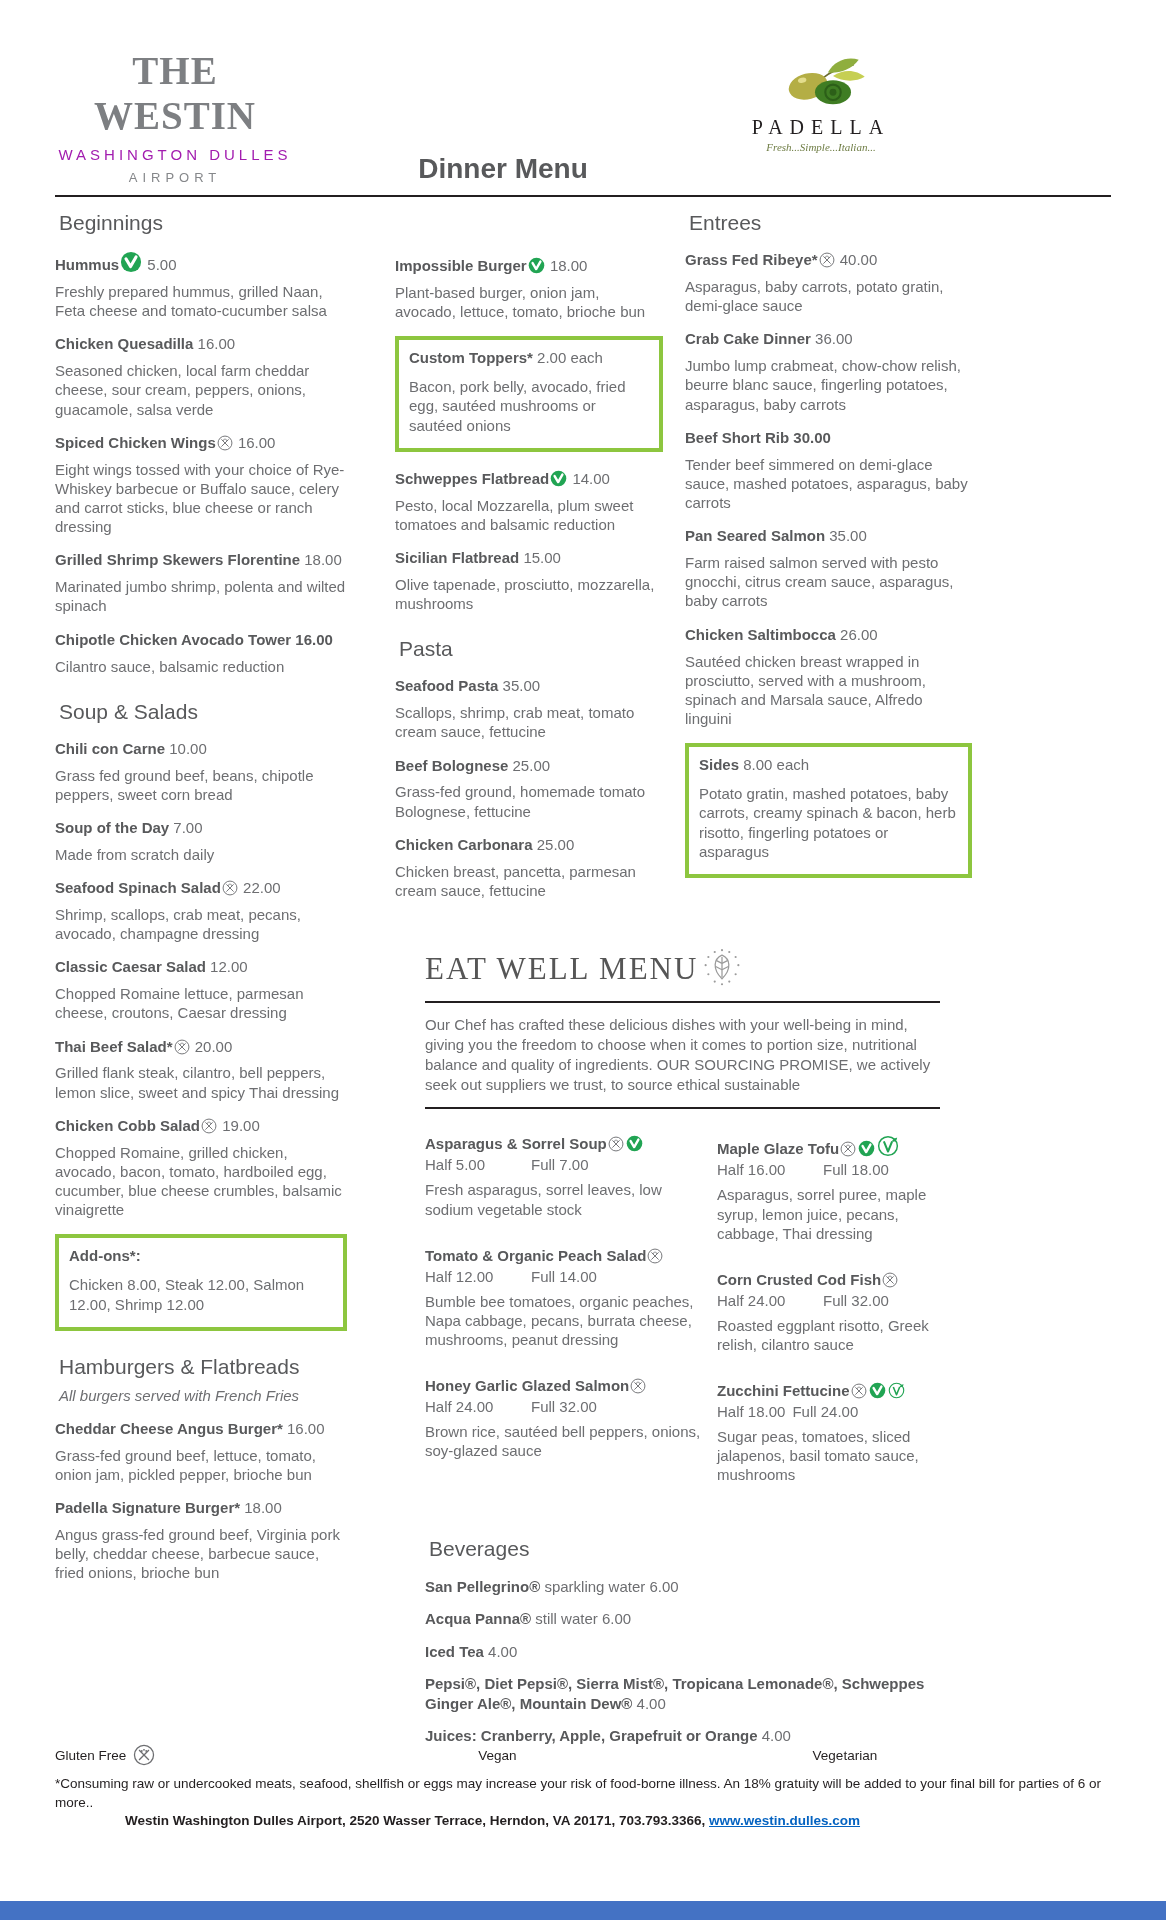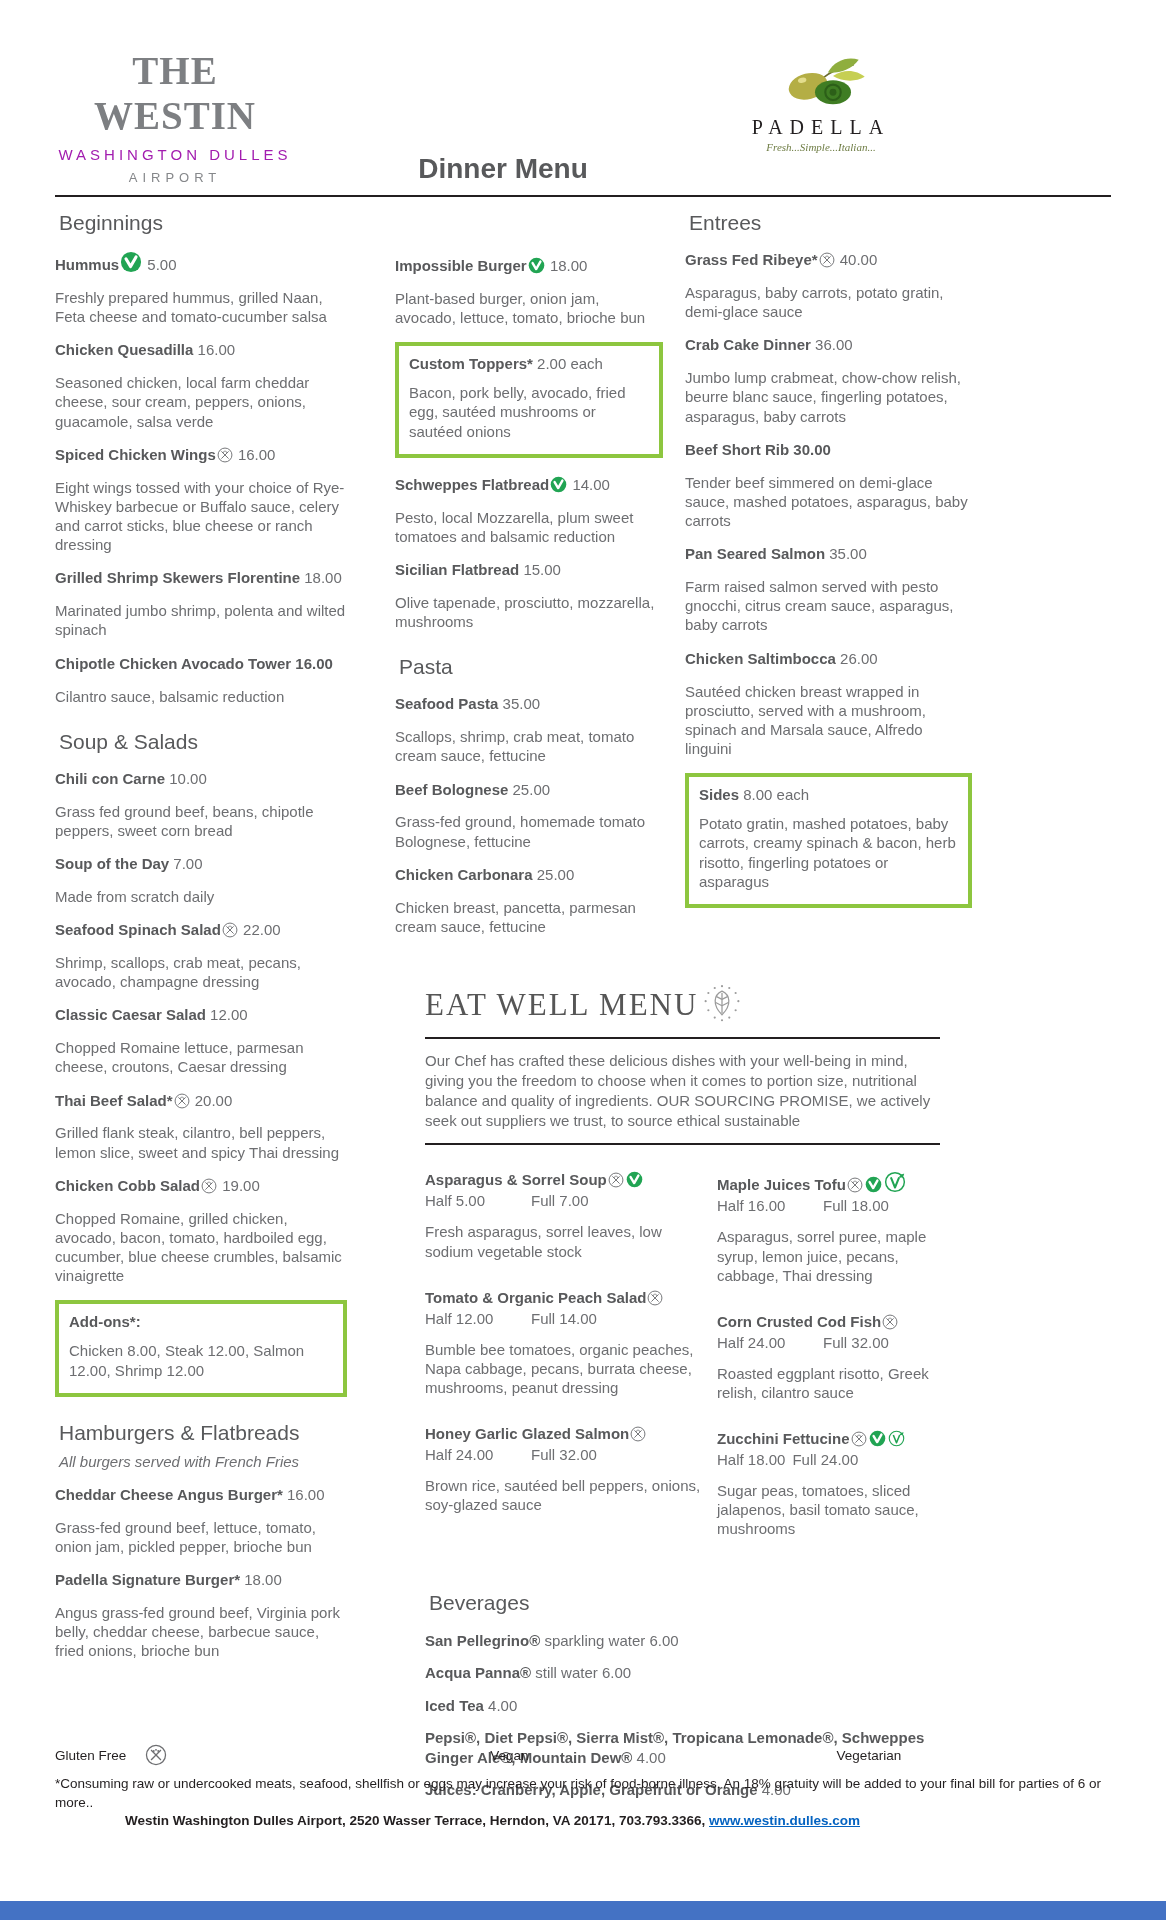--- a/index.html
+++ b/index.html
@@ -28,21 +28,21 @@
   .cols-top{display:flex}
   .col-mid{width:268px;flex:none;padding-top:46px}
   .col-ent{width:287px;flex:none;margin-left:22px}
 
   .sec-h{font-size:21px;font-weight:normal;color:#58595b;margin:24px 0 16px 4px}
   .col-left > .sec-h:first-child, .col-ent > .sec-h:first-child{margin-top:0}
   .item{margin-bottom:15px}
   .iline{font-size:15px;color:#58595b;line-height:1.26}
   .nm{font-weight:bold}
   .pr{color:#6d6e71;font-weight:normal}
-  .desc{font-size:15px;color:#6d6e71;line-height:1.28;margin-top:13px}
+  .desc{font-size:15px;color:#6d6e71;line-height:1.28;margin-top:7px}
   .note{font-style:italic;font-size:15px;color:#6d6e71;margin:-8px 0 16px 4px}
   .gbox{border:4px solid #8dc63f;padding:9px 10px 13px 10px;margin:4px 0 18px 0}
   .gbox .desc{margin-top:9px}
   .ic{display:inline-block;vertical-align:-3px;margin:0 1px;line-height:0}
   .hf{font-size:15px;color:#6d6e71;margin-top:2px}
   .hf .half{display:inline-block;min-width:106px}
   .hf.compact .half{min-width:0;margin-right:7px}
 
   
   .eatwell{margin-top:32px;padding-left:30px;width:545px}
@@ -55,21 +55,21 @@
   .ew-cols .item{margin-bottom:28px}
 
   
   .bevsec{margin-top:4px;padding-left:30px;width:560px}
   .bev{font-size:15px;color:#6d6e71;margin-bottom:13px;line-height:1.3}
   .bnm{color:#58595b;font-weight:bold}
 
   
   .pfoot{position:absolute;left:55px;right:26px;bottom:92px}
   .legend{display:flex;align-items:center;font-size:13.5px;color:#231f20}
-  .leg{display:flex;align-items:center;gap:18px}
+  .leg{display:flex;align-items:center;gap:6px}
   .leg2{margin-left:322px}
   .leg3{margin-left:288px}
   .disclaimer{font-size:13.5px;color:#231f20;margin-top:9px;line-height:1.4}
   .address{font-size:13.5px;font-weight:bold;color:#231f20;margin-left:70px}
   .link{color:#0563c1;text-decoration:underline;font-weight:bold}
   .bottom-bar{position:absolute;left:0;bottom:0;width:100%;height:19px;background:#4472c4}
 </style>
 </head>
 <body>
 
@@ -337,21 +337,21 @@
                       <circle cx="12" cy="6.4" r="1" fill="#6d6e71"></circle>
                       <circle cx="9.6" cy="7.6" r="1" fill="#6d6e71"></circle>
                       <circle cx="14.4" cy="7.6" r="1" fill="#6d6e71"></circle>
                     </svg></span></p>
                 <p class="hf"><span class="half">Half 24.00</span><span class="full">Full 32.00</span></p>
                 <p class="desc">Brown rice, sautéed bell peppers, onions, soy-glazed sauce</p>
               </div>
             </div>
           <div class="ew-right">
               <div class="item">
-                <p class="iline"><span class="nm">Maple Juices Tofu</span><span class="ic"><svg viewBox="0 0 24 24" width="16" height="16">
+                <p class="iline"><span class="nm">Maple Glaze Tofu</span><span class="ic"><svg viewBox="0 0 24 24" width="16" height="16">
                       <circle cx="12" cy="12" r="10.4" fill="none" stroke="#6d6e71" stroke-width="1.4"></circle>
                       <line x1="6.6" y1="17.4" x2="17.4" y2="6.6" stroke="#6d6e71" stroke-width="1.4"></line>
                       <line x1="6.6" y1="6.6" x2="17.4" y2="17.4" stroke="#6d6e71" stroke-width="1.4"></line>
                       <circle cx="12" cy="6.4" r="1" fill="#6d6e71"></circle>
                       <circle cx="9.6" cy="7.6" r="1" fill="#6d6e71"></circle>
                       <circle cx="14.4" cy="7.6" r="1" fill="#6d6e71"></circle>
                     </svg></span><span class="ic"><svg viewBox="0 0 24 24" width="17" height="17">
                       <circle cx="12" cy="12" r="11" fill="#21a453"></circle>
                       <path d="M6.5 8.5 L11.5 17 L17.5 6.5" fill="none" stroke="#fff" stroke-width="3.4" stroke-linecap="round" stroke-linejoin="round"></path>
                     </svg></span><span class="ic"><svg viewBox="0 0 24 24" width="22" height="22">

